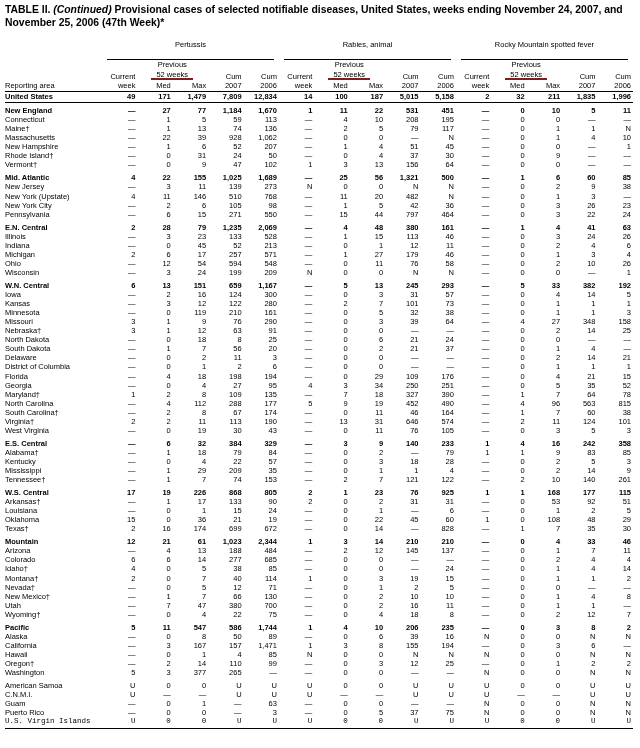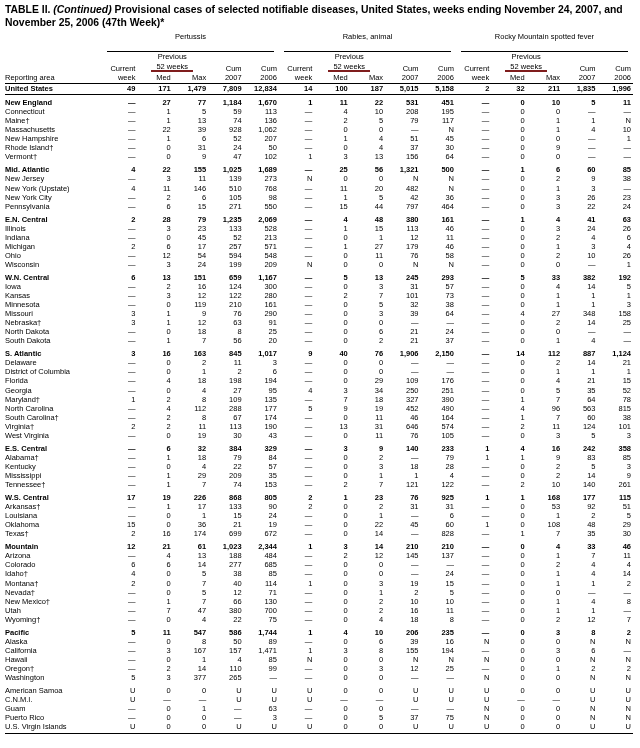--- a/index.html
+++ b/index.html
@@ -1,37 +1,37 @@
 <!DOCTYPE html>
 <html><head>
 <meta charset="utf-8">
 <style>
   html,body{margin:0;padding:0;background:#fff;color:#000;}
   body{font-family:"Liberation Sans","DejaVu Sans",sans-serif;}
   .page{width:640px;box-sizing:border-box;padding:3px 7px 0 5px;}
-  .title{font-size:10.4px;font-weight:bold;line-height:1.25;margin-bottom:4px;letter-spacing:0;}
+  .title{font-size:10.4px;font-weight:bold;line-height:1.25;margin-bottom:12px;letter-spacing:0;}
   .title .cont{font-style:italic;}
   table{border-collapse:collapse;width:100%;table-layout:fixed;}
   col.c-label{width:97px;}
   th,td{font-size:7.5px;padding:0.6px 2px 0.6px 1px;vertical-align:bottom;line-height:1.05;white-space:nowrap;overflow:hidden;}
   th{font-weight:normal;}
   .left{text-align:left;padding-left:0;}
   .r{text-align:right;margin-top:7px;}
   .c{text-align:center;}
   th.grp{padding:0 5px 1px 5px;}
   .grp-line{border-bottom:1px solid #000;text-align:center;padding-bottom:10px;}
   .u-wrap{text-align:center;}
   .u{display:inline-block;border-bottom:2px solid #7f1d1d;padding:0 5px 0 5px;}
   tr.hd-bottom th{border-bottom:1.4px solid #000;padding-bottom:2px;}
   td.label{text-align:left;padding-left:0;}
   td.num{text-align:right;}
   tr.gap td{padding-top:4.5px;}
   tr.bold td{font-weight:bold;}
   tr.rule td{border-bottom:1px solid #000;}
-  tr.endrule td{border-bottom:1.4px solid #000;padding-bottom:2px;}
+  tr.endrule td{border-bottom:1.4px solid #000;padding-bottom:2px;font-family:Liberation Mono, monospace;}
   .footnotes{margin-top:3px;font-size:7.4px;line-height:1.5;white-space:pre-wrap;}
 </style>
 </head>
 <body>
 
 <div class="page">
   <div class="title"><span>TABLE II.</span> <span class="cont">(Continued)</span> <span>Provisional cases of selected notifiable diseases, United States, weeks ending November 24, 2007, and November 25, 2006 (47th Week)*</span></div>
 
   <table id="grid">
     <colgroup>
@@ -594,38 +594,20 @@
           <td class="num">0</td>
           <td class="num">2</td>
           <td class="num">21</td>
           <td class="num">37</td>
           <td class="num">—</td>
           <td class="num">0</td>
           <td class="num">1</td>
           <td class="num">4</td>
           <td class="num">—</td>
         </tr>
-        <tr class="gap bold">
-          <td class="label">S. Atlantic</td>
-          <td class="num">3</td>
-          <td class="num">16</td>
-          <td class="num">163</td>
-          <td class="num">845</td>
-          <td class="num">1,017</td>
-          <td class="num">9</td>
-          <td class="num">40</td>
-          <td class="num">76</td>
-          <td class="num">1,906</td>
-          <td class="num">2,150</td>
-          <td class="num">—</td>
-          <td class="num">14</td>
-          <td class="num">112</td>
-          <td class="num">887</td>
-          <td class="num">1,124</td>
-        </tr>
         <tr>
           <td class="label">Delaware</td>
           <td class="num">—</td>
           <td class="num">0</td>
           <td class="num">2</td>
           <td class="num">11</td>
           <td class="num">3</td>
           <td class="num">—</td>
           <td class="num">0</td>
           <td class="num">0</td>

